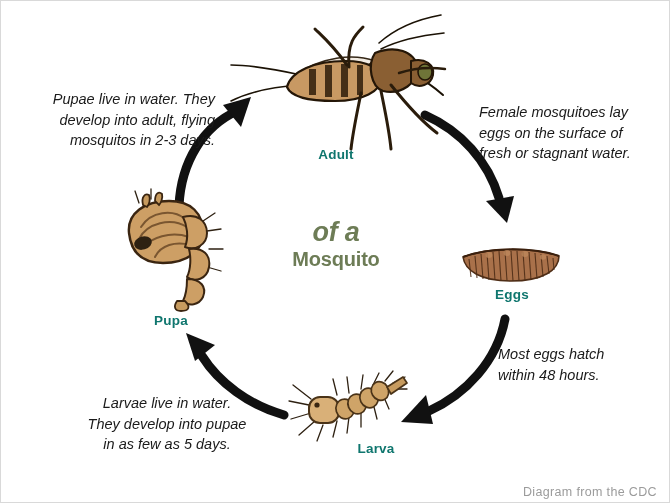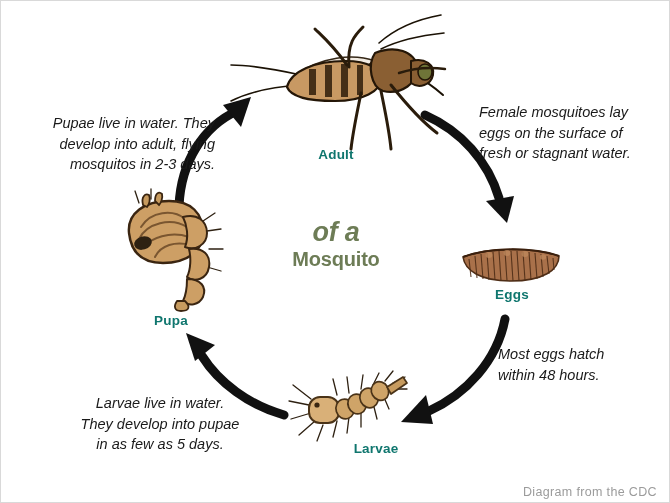--- a/index.html
+++ b/index.html
@@ -20,24 +20,24 @@
   .art { position: absolute; }
   .caption {
     position: absolute;
     font-family: "Liberation Sans", sans-serif;
     font-style: italic;
     font-size: 14.5px;
     line-height: 1.42;
     color: #1a1a1a;
     white-space: pre-line;
   }
-  .cap-pupae   { left: 18px;  top: 88px;  width: 196px; text-align: right; margin-top: 24px; }
+  .cap-pupae   { left: 18px;  top: 88px;  width: 196px; text-align: right; }
   .cap-female  { left: 478px; top: 101px; width: 186px; text-align: left; }
   .cap-hatch   { left: 497px; top: 343px; width: 166px; text-align: left; }
-  .cap-larvae  { left: 53px;  top: 392px; width: 212px; text-align: center; }
+  .cap-larvae  { left: 60px;  top: 392px; width: 212px; text-align: center; }
 
   .stage-label {
     position: absolute;
     font-family: "Liberation Sans", sans-serif;
     font-weight: bold;
     font-size: 13.5px;
     color: #0f766e;
     letter-spacing: .2px;
     text-align: center;
   }
@@ -254,21 +254,21 @@
 eggs on the surface of
 fresh or stagnant water.</div>
   <div class="caption cap-hatch">Most eggs hatch
 within 48 hours.</div>
   <div class="caption cap-larvae">Larvae live in water.
 They develop into pupae
 in as few as 5 days.</div>
 
   <div class="stage-label lbl-adult">Adult</div>
   <div class="stage-label lbl-eggs">Eggs</div>
-  <div class="stage-label lbl-larva">Larvae</div>
+  <div class="stage-label lbl-larva">Larva</div>
   <div class="stage-label lbl-pupa">Pupa</div>
 
   <div class="title">
     <span class="l2">of a</span>
     <span class="l3">Mosquito</span>
   </div>
 
   <div class="credit">Diagram from the CDC</div>
 
 </div>

